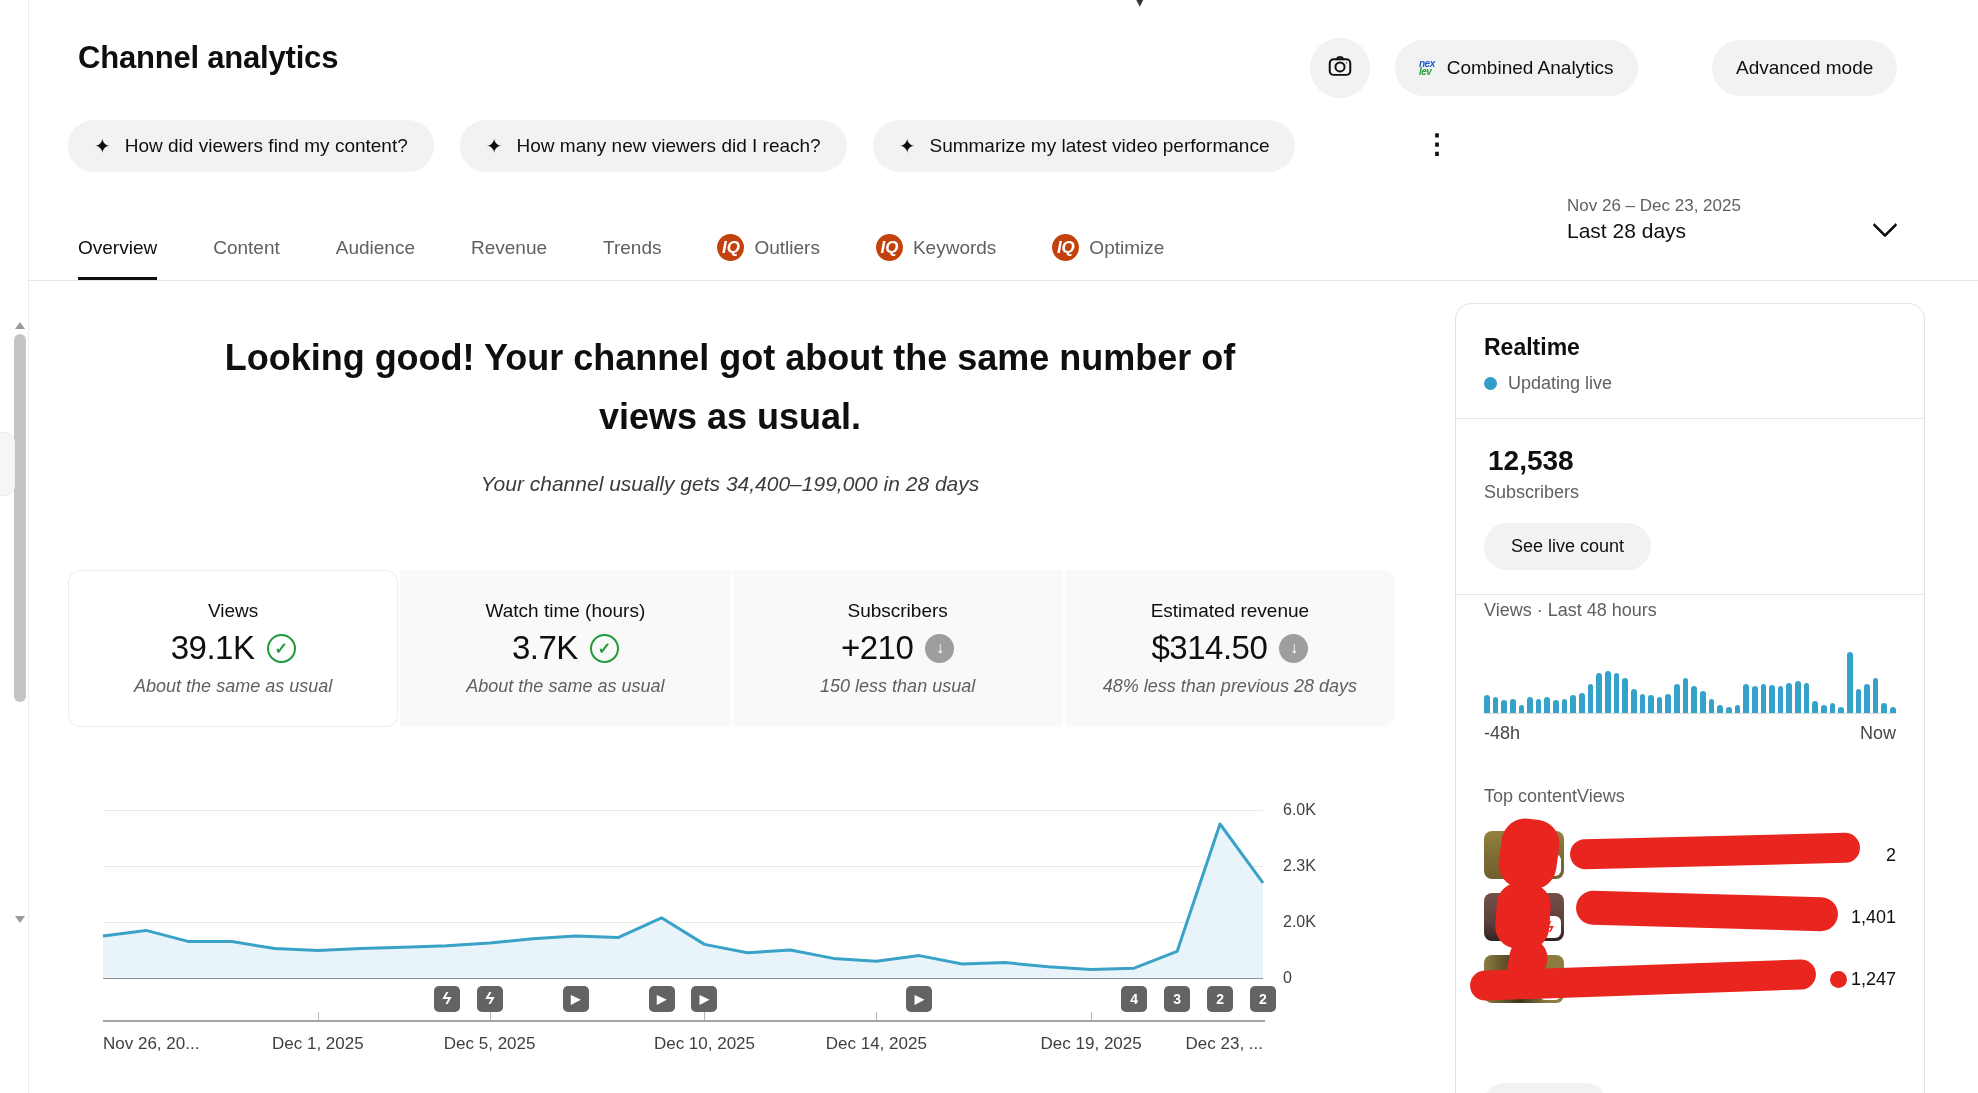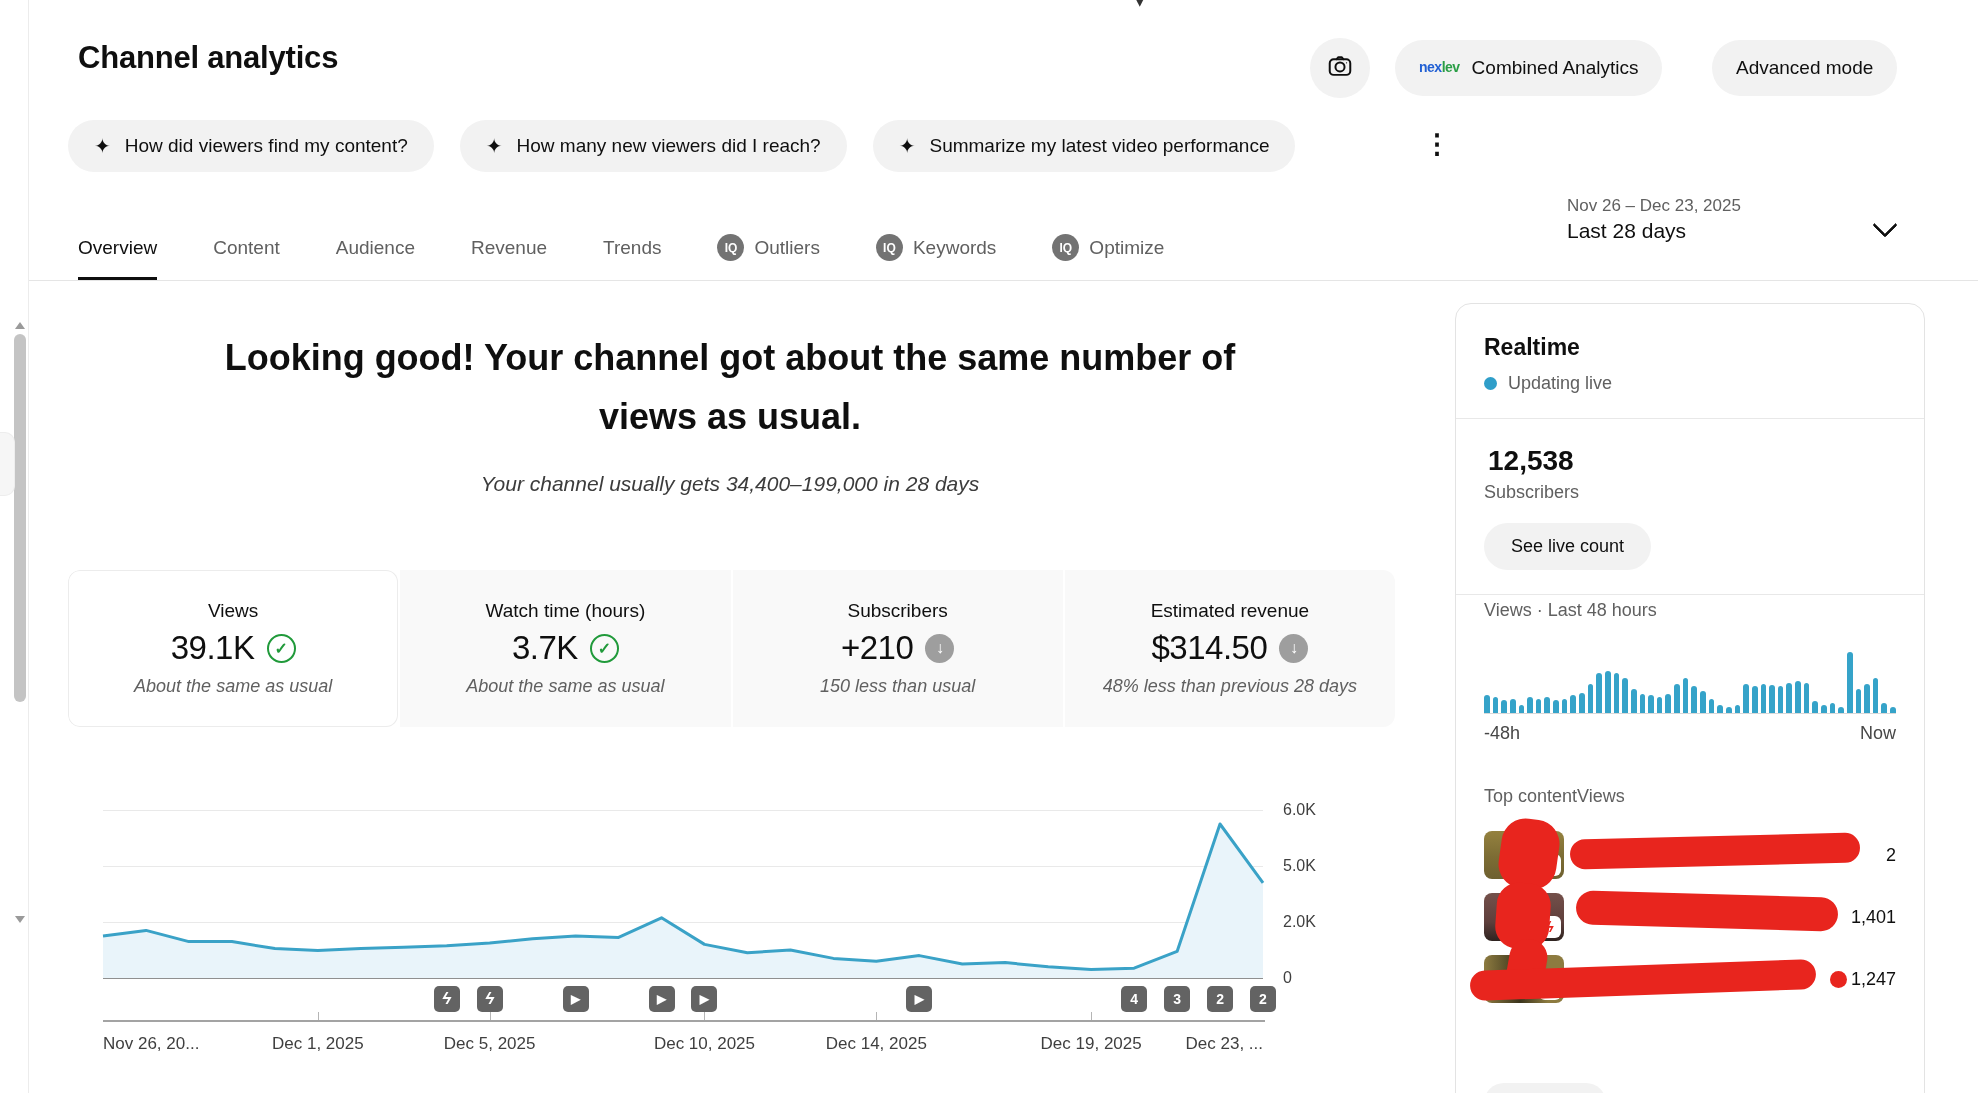--- a/index.html
+++ b/index.html
@@ -10,34 +10,34 @@
   .tri-up{position:absolute;left:15px;top:322px;width:0;height:0;border-left:5px solid transparent;border-right:5px solid transparent;border-bottom:7px solid #9a9a9a;}
   .tri-down{position:absolute;left:15px;top:916px;width:0;height:0;border-left:5px solid transparent;border-right:5px solid transparent;border-top:7px solid #9a9a9a;}
   .left-tab{position:absolute;left:0;top:432px;width:14px;height:62px;background:#f6f6f6;border:1px solid #ededed;border-left:none;border-radius:0 10px 10px 0;}
   .top-artifact{position:absolute;left:1136px;top:-7px;font-size:15px;color:#333;}
   
   #page-title{position:absolute;left:78px;top:40px;font-size:31px;font-weight:700;letter-spacing:-0.2px;}
   .btn-round{position:absolute;left:1310px;top:38px;width:60px;height:60px;border-radius:50%;background:#f2f2f2;display:flex;align-items:center;justify-content:center;}
   .btn-pill{position:absolute;top:40px;height:56px;border-radius:28px;background:#f2f2f2;display:flex;align-items:center;gap:12px;padding:0 24px;font-size:19px;font-weight:500;color:#0f0f0f;white-space:nowrap;}
   #btn-combined{left:1395px;}
   #btn-advanced{left:1712px;}
-  .nexlev{display:flex;flex-direction:row;line-height:0.82;font-weight:800;font-size:14px;letter-spacing:-0.5px;}
+  .nexlev{display:flex;flex-direction:column;line-height:0.82;font-weight:800;font-style:italic;font-size:10px;letter-spacing:-0.5px;}
   .nex{color:#2160d4;}.lev{color:#2a9e46;}
   
   #chips-row{position:absolute;left:68px;top:120px;display:flex;gap:26px;height:52px;}
   .chip{background:#f2f2f2;border-radius:26px;padding:0 26px;display:flex;align-items:center;gap:14px;font-size:19px;font-weight:500;white-space:nowrap;}
   .sparkle{font-size:20px;line-height:1;}
   #kebab{position:absolute;left:1420px;top:118px;width:34px;height:52px;font-size:27px;color:#0f0f0f;text-align:center;line-height:52px;font-weight:700;}
   
   #tabbar{position:absolute;left:29px;top:215px;right:0;height:65px;border-bottom:1px solid #e5e5e5;}
   #tabs-row{position:absolute;left:49px;top:0;height:65px;display:flex;gap:56px;align-items:center;}
   .tab{font-size:19px;font-weight:500;color:#606060;display:flex;gap:10px;align-items:center;height:100%;position:relative;cursor:pointer;white-space:nowrap;}
   .tab.active{color:#0f0f0f;}
   .tab.active::after{content:"";position:absolute;left:0;right:0;bottom:0;height:3px;background:#0f0f0f;}
-  .iq{width:27px;height:27px;border-radius:50%;background:#737373;color:#fff;font-size:12px;font-weight:700;display:flex;align-items:center;justify-content:center;}
+  .iq{width:27px;height:27px;border-radius:50%;background:#c2410c;color:#fff;font-size:17px;font-weight:700;display:flex;align-items:center;justify-content:center;font-style:italic;}
   #date-block{position:absolute;left:1567px;top:196px;}
   #date-range{font-size:17px;font-weight:500;color:#606060;}
   #date-preset{font-size:21px;color:#0f0f0f;margin-top:3px;}
   #date-chevron{position:absolute;left:1876px;top:216px;width:15px;height:15px;border-right:3px solid #0f0f0f;border-bottom:3px solid #0f0f0f;transform:rotate(45deg);border-radius:2px;}
   
   #hero-headline{position:absolute;left:180px;top:328px;width:1100px;text-align:center;font-size:36px;font-weight:700;line-height:1.64;color:#0f0f0f;}
   #hero-subtitle{position:absolute;left:180px;top:472px;width:1100px;text-align:center;font-size:21px;color:#3c3c3c;font-style:italic;}
   
   #metric-cards{position:absolute;left:68px;top:570px;width:1327px;height:157px;display:flex;border-radius:12px;overflow:hidden;}
   .mcard{flex:1;background:#f9f9f9;border-left:2px solid #fff;display:flex;flex-direction:column;align-items:center;justify-content:center;gap:7px;cursor:pointer;}
@@ -215,21 +215,21 @@
         </div>
         <div class="mcard-note">48% less than previous 28 days</div>
       </div>
     </div>
 
   <div id="main-chart">
       <div class="ylabel" style="top: 969px;">0</div>
       <div class="gridline" style="top: 922px;"></div>
       <div class="ylabel" style="top: 913px;">2.0K</div>
       <div class="gridline" style="top: 866px;"></div>
-      <div class="ylabel" style="top: 857px;">5.0K</div>
+      <div class="ylabel" style="top: 857px;">2.3K</div>
       <div class="gridline" style="top: 810px;"></div>
       <div class="ylabel" style="top: 801px;">6.0K</div>
       <div class="baseline" style="top: 977px;"></div>
       <svg width="1160" height="183" viewBox="0 0 1160 183" style="position: absolute; left: 103px; top: 795px; overflow: visible;">
         <polygon points="0.0,141.0 43.0,135.4 85.9,146.6 128.9,146.6 171.9,153.6 214.8,155.6 257.8,153.6 300.7,152.2 343.7,150.8 386.7,148.0 429.6,143.8 472.6,141.0 515.6,142.4 558.5,122.8 601.5,149.4 644.4,157.8 687.4,155.0 730.4,163.4 773.3,166.2 816.3,160.6 859.3,169.0 902.2,167.6 945.2,171.8 988.1,174.6 1031.1,173.2 1074.1,156.4 1117.0,29.0 1160.0,87.8 1160,183 0,183" fill="#e9f4fa"></polygon>
         <polyline points="0.0,141.0 43.0,135.4 85.9,146.6 128.9,146.6 171.9,153.6 214.8,155.6 257.8,153.6 300.7,152.2 343.7,150.8 386.7,148.0 429.6,143.8 472.6,141.0 515.6,142.4 558.5,122.8 601.5,149.4 644.4,157.8 687.4,155.0 730.4,163.4 773.3,166.2 816.3,160.6 859.3,169.0 902.2,167.6 945.2,171.8 988.1,174.6 1031.1,173.2 1074.1,156.4 1117.0,29.0 1160.0,87.8" fill="none" stroke="#3aa2c7" stroke-width="3" stroke-linejoin="round"></polyline>
       </svg>
       <div class="axis2"></div>
       <div class="xlabel" style="left: 103px;">Nov 26, 20...</div>
       <div class="tick" style="left: 317.815px;"></div>

